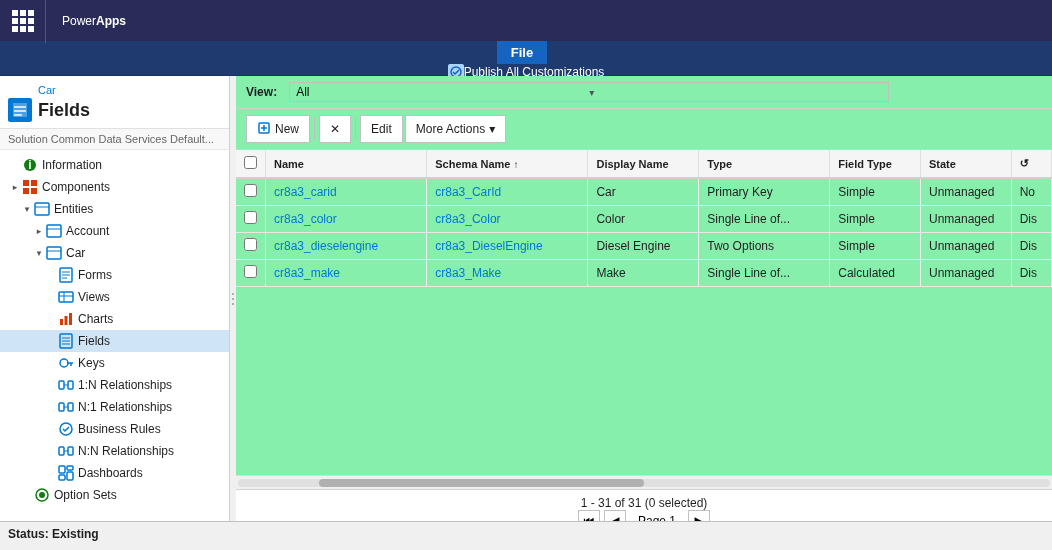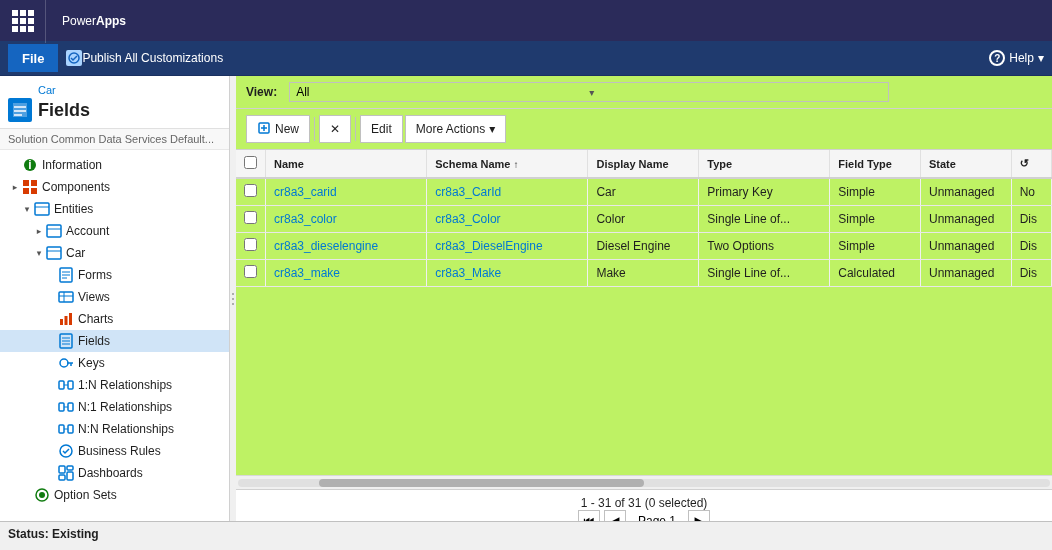--- a/index.html
+++ b/index.html
@@ -7,21 +7,21 @@
 
     
     .top-bar { display: flex; align-items: center; background: #2b2b5a; height: 41px; }
     .waffle-btn { width: 45px; height: 45px; display: flex; align-items: center; justify-content: center; cursor: pointer; }
     .waffle-grid { display: grid; grid-template-columns: repeat(3,6px); gap: 2px; }
     .waffle-grid span { width: 6px; height: 6px; background: white; display: block; }
     .app-title { color: white; font-size: 18px; font-weight: 300; padding: 0 16px; border-left: 1px solid rgba(255,255,255,0.2); height: 45px; display: flex; align-items: center; }
     .app-title strong { font-weight: 700; }
 
     
-    .ribbon-bar { background: #1f3a6e; height: 35px; display: flex; align-items: center; padding: 0 8px; border-bottom: 1px solid #1a3060; }
+    .ribbon-bar { background: #1f3a6e; height: 35px; display: flex; align-items: center; padding: 0 8px; border-bottom: 1px solid #1a3060; flex-direction: column; }
     .file-btn { background: #1565c0; color: white; padding: 4px 14px; font-size: 13px; font-weight: 600; border: none; cursor: pointer; height: 28px; margin-right: 8px; }
     .ribbon-action { display: flex; align-items: center; color: white; font-size: 12px; cursor: pointer; }
     .ribbon-action-icon { width: 16px; height: 16px; background: #aad4ff; border-radius: 2px; display: flex; align-items: center; justify-content: center; }
     .help-btn { margin-left: auto; color: white; font-size: 12px; cursor: pointer; display: flex; align-items: center; gap: 3px; }
     .help-circle { width: 16px; height: 16px; border: 2px solid white; border-radius: 50%; display: flex; align-items: center; justify-content: center; font-size: 10px; font-weight: bold; color: white; }
 
     
     .main { display: flex; height: calc(550px - 80px - 25px); }
 
     
@@ -34,21 +34,21 @@
 
     
     .tree { padding: 4px 0; }
     .tree-item { display: flex; align-items: center; padding: 3px 4px 3px 8px; cursor: pointer; white-space: nowrap; color: #1f1f1f; }
     .tree-item.selected { background: #d0e4f7; }
     .tree-item .toggle { width: 14px; height: 14px; display: inline-flex; align-items: center; justify-content: center; color: #555; font-size: 9px; flex-shrink: 0; }
     .tree-item .item-icon { width: 16px; height: 16px; margin-right: 4px; flex-shrink: 0; display: inline-flex; align-items: center; justify-content: center; }
     .tree-item .item-label { font-size: 12px; }
 
     
-    .content { flex: 1; display: flex; flex-direction: column; background: #bef264; overflow: hidden; }
+    .content { flex: 1; display: flex; flex-direction: column; background: #86efac; overflow: hidden; }
     .content-toolbar { display: flex; align-items: center; padding: 6px 10px; border-bottom: 1px solid #d0d0d0; gap: 8px; }
     .view-label { font-size: 12px; font-weight: 600; color: #1f1f1f; margin-right: 4px; }
     .view-select { display: flex; align-items: center; border: 1px solid #c0c0c0; padding: 2px 6px; flex: 1; max-width: 600px; cursor: pointer; }
     .view-select span { flex: 1; font-size: 12px; }
     .view-select .arrow { font-size: 10px; color: #555; }
 
     .action-bar { display: flex; align-items: center; padding: 6px 10px; border-bottom: 1px solid #d0d0d0; gap: 2px; }
     .action-btn { display: flex; align-items: center; gap: 4px; padding: 4px 10px; border: 1px solid #c0c0c0; background: white; cursor: pointer; font-size: 12px; color: #1f1f1f; height: 28px; }
     .action-btn .btn-icon { font-size: 12px; }
     .separator { width: 1px; height: 24px; background: #c0c0c0; margin: 0 2px; }
@@ -297,37 +297,37 @@
               <line x1="6" y1="8" x2="10" y2="8" stroke="#0078d4" stroke-width="1"></line>
             </svg>
         </span>
         <span class="item-label">N:1 Relationships</span>
       </div>
 
       <div class="tree-item" style="padding-left: 44px;">
         <span class="toggle" style="width:14px;"></span>
         <span class="item-icon">
           <svg width="16" height="16" viewBox="0 0 16 16">
+              <circle cx="8" cy="8" r="6" fill="none" stroke="#0078d4" stroke-width="1.5"></circle>
+              <path d="M5 8l2 2 4-4" stroke="#0078d4" stroke-width="1.5" fill="none"></path>
+            </svg>
+        </span>
+        <span class="item-label">Business Rules</span>
+      </div>
+
+      <div class="tree-item" style="padding-left: 44px;">
+        <span class="toggle" style="width:14px;"></span>
+        <span class="item-icon">
+          <svg width="16" height="16" viewBox="0 0 16 16">
               <rect x="1" y="4" width="5" height="8" rx="1" fill="none" stroke="#0078d4" stroke-width="1.5"></rect>
               <rect x="10" y="4" width="5" height="8" rx="1" fill="none" stroke="#0078d4" stroke-width="1.5"></rect>
               <line x1="6" y1="8" x2="10" y2="8" stroke="#0078d4" stroke-width="1"></line>
             </svg>
         </span>
         <span class="item-label">N:N Relationships</span>
-      </div>
-
-      <div class="tree-item" style="padding-left: 44px;">
-        <span class="toggle" style="width:14px;"></span>
-        <span class="item-icon">
-          <svg width="16" height="16" viewBox="0 0 16 16">
-              <circle cx="8" cy="8" r="6" fill="none" stroke="#0078d4" stroke-width="1.5"></circle>
-              <path d="M5 8l2 2 4-4" stroke="#0078d4" stroke-width="1.5" fill="none"></path>
-            </svg>
-        </span>
-        <span class="item-label">Business Rules</span>
       </div>
 
 
       <div class="tree-item" style="padding-left: 44px;">
         <span class="toggle" style="width:14px;"></span>
         <span class="item-icon">
           <svg width="16" height="16" viewBox="0 0 16 16">
               <rect x="1" y="1" width="6" height="7" rx="1" fill="none" stroke="#0078d4" stroke-width="1.5"></rect>
               <rect x="9" y="1" width="6" height="4" rx="1" fill="none" stroke="#0078d4" stroke-width="1.5"></rect>
               <rect x="1" y="10" width="6" height="5" rx="1" fill="none" stroke="#0078d4" stroke-width="1.5"></rect>

